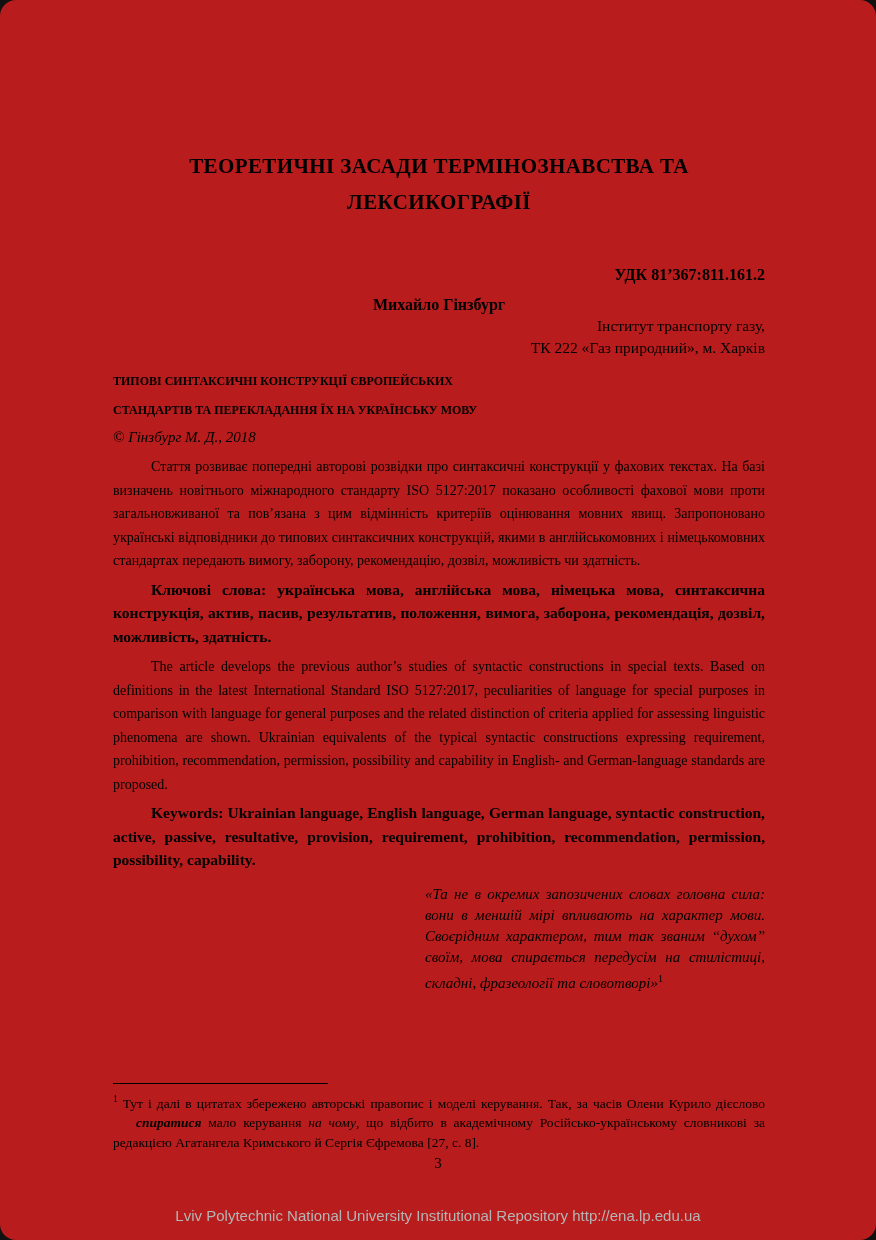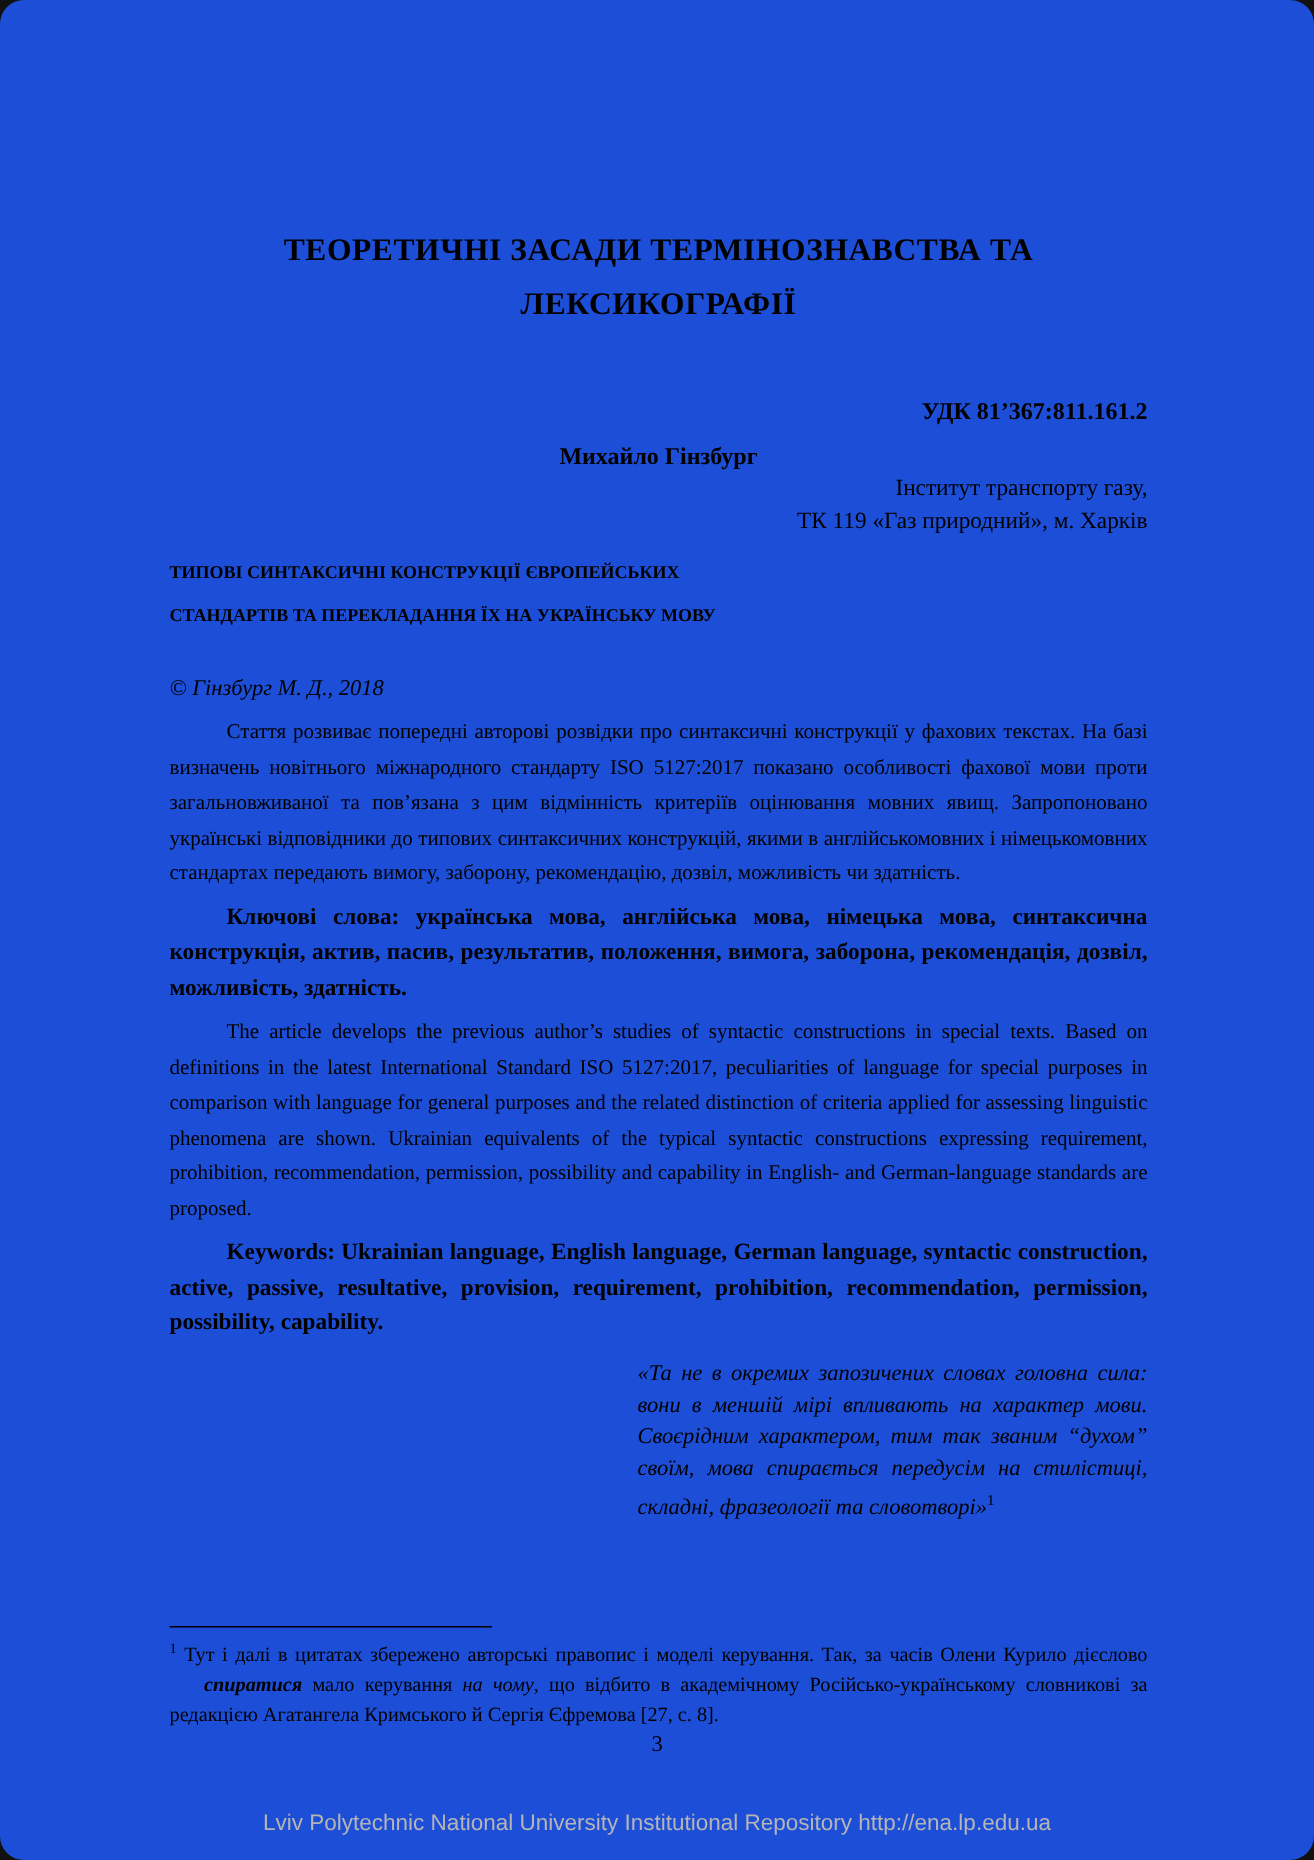--- a/index.html
+++ b/index.html
@@ -3,21 +3,21 @@
 <meta charset="utf-8">
 <style>
   html, body {
     margin: 0;
     padding: 0;
     background: #111;
   }
   .page {
     width: 876px;
     height: 1240px;
-    background: #1d4ed8;
+    background: #b91c1c;
     border-radius: 16px;
     position: relative;
     overflow: hidden;
     font-family: "Liberation Serif", "DejaVu Serif", serif;
     color: #000;
     margin: 0 auto;
   }
   .content {
     padding: 148px 111px 0 113px;
   }
@@ -49,21 +49,21 @@
     line-height: 21.5px;
   }
   .article-title {
     margin: 9px 0 0 0;
     font-size: 12px;
     font-weight: bold;
     text-align: left;
     line-height: 29px;
   }
   .copyright {
-    margin-top: 24px;
+    margin-top: 2px;
     font-style: italic;
     font-size: 15px;
     line-height: 21px;
   }
   .abstract {
     margin: 7px 0 0 0;
     font-weight: normal;
     font-size: 14px;
     line-height: 23.5px;
     text-align: justify;
@@ -144,21 +144,21 @@
 
     <h1 class="section-heading">
       <span>ТЕОРЕТИЧНІ ЗАСАДИ ТЕРМІНОЗНАВСТВА ТА</span><br>
       <span>ЛЕКСИКОГРАФІЇ</span>
     </h1>
 
     <div class="udc">УДК 81’367:811.161.2</div>
 
     <div class="author">Михайло Гінзбург</div>
     <div class="affiliation">Інститут транспорту газу,</div>
-    <div class="affiliation">ТК 119 «Газ природний», м. Харків</div>
+    <div class="affiliation">ТК 222 «Газ природний», м. Харків</div>
 
     <h2 class="article-title">
       <span>ТИПОВІ СИНТАКСИЧНІ КОНСТРУКЦІЇ ЄВРОПЕЙСЬКИХ</span><br>
       <span>СТАНДАРТІВ ТА ПЕРЕКЛАДАННЯ ЇХ НА УКРАЇНСЬКУ МОВУ</span>
     </h2>
 
     <div class="copyright">© Гінзбург М. Д., 2018</div>
 
     <p class="abstract">Стаття розвиває попередні авторові розвідки про синтаксичні конструкції у фахових текстах. На базі визначень новітнього міжнародного стандарту ISO 5127:2017 показано особливості фахової мови проти загальновживаної та пов’язана з цим відмінність критеріїв оцінювання мовних явищ. Запропоновано українські відповідники до типових синтаксичних конструкцій, якими в англійськомовних і німецькомовних стандартах передають вимогу, заборону, рекомендацію, дозвіл, можливість чи здатність.</p>
 

